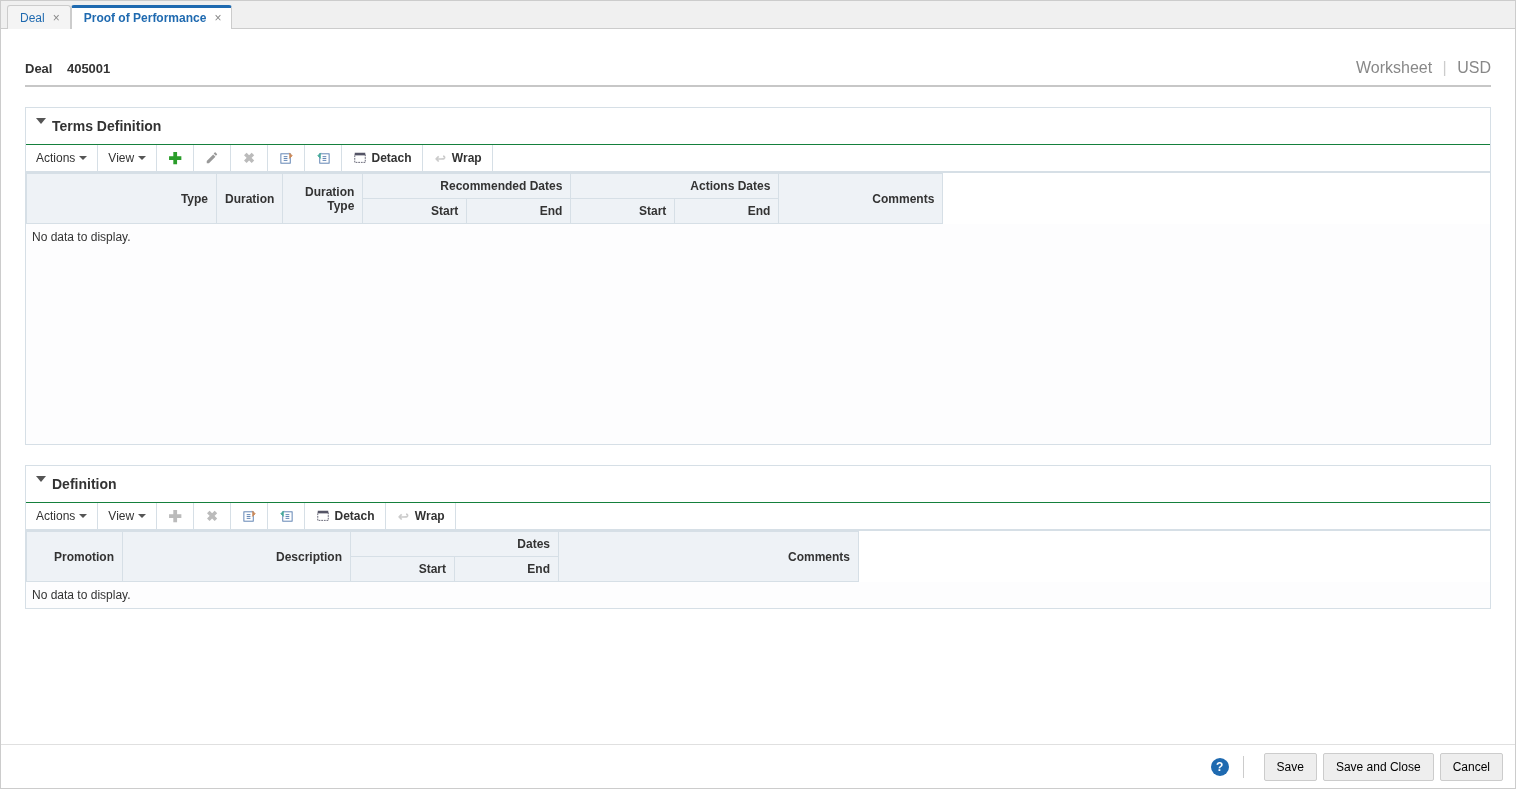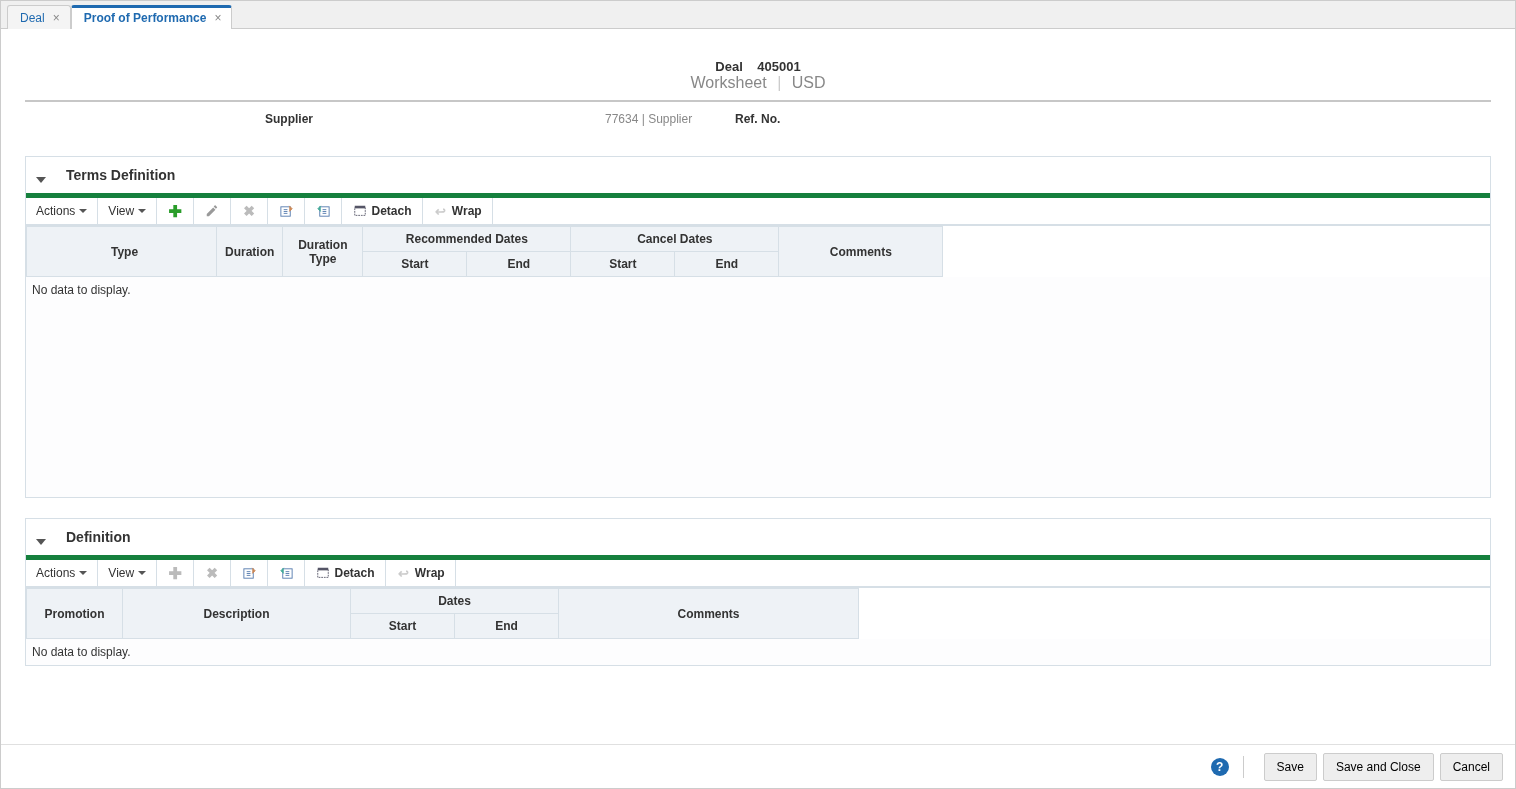--- a/index.html
+++ b/index.html
@@ -59,21 +59,20 @@
     padding: 30px 24px 10px 24px;
   }
 
   
   .header-row {
     display: flex;
     justify-content: space-between;
     align-items: center;
     padding-bottom: 8px;
     border-bottom: 2px solid #c7c7c7;
-    flex-direction: column;
   }
   .header-left { font-size: 13px; }
   .header-left b { font-weight: bold; }
   .header-right { font-size: 16px; color: #888; }
   .header-right a { color: #888; text-decoration: none; }
   .header-right .sep { color: #ccc; margin: 0 6px; }
 
   
   .supplier-row {
     display: flex;
@@ -86,42 +85,41 @@
   .supplier-row .col2 { width: 130px; text-align: left; }
   .supplier-row .col3 { width: 100px; }
 
   
   .panel {
     border: 1px solid #d6dfe6;
     margin-top: 20px;
   }
   .panel-header {
     display: flex;
-    align-items: flex-end;
+    align-items: flex-start;
     padding: 10px 10px;
-    gap: 14px;
   }
   .panel-header .disclosure {
     width: 0; height: 0;
     border-left: 5px solid transparent;
     border-right: 5px solid transparent;
     border-top: 6px solid #666;
     transform: rotate(0deg);
     margin-right: 6px;
   }
   .panel-header .disclosure.open {
     border-top: 6px solid #555;
   }
   .panel-title { font-size: 14px; font-weight: bold; color: #333; }
 
   
   .toolbar {
     display: flex;
     align-items: stretch;
-    border-top: 5px solid #15803d;
+    border-top: 1px solid #15803d;
     border-bottom: 1px solid #d6dfe6;
     background: #fff;
   }
   .toolbar-item {
     display: flex;
     align-items: center;
     padding: 5px 10px;
     border-right: 1px solid #d6dfe6;
     font-size: 12px;
     color: #333;
@@ -155,21 +153,21 @@
 
   
   .table-wrap { border-top: 1px solid #d6dfe6; }
   table { border-collapse: collapse; }
   th {
     background: #eef2f6;
     font-weight: bold;
     font-size: 12px;
     padding: 5px 8px;
     border: 1px solid #d6dfe6;
-    text-align: center;
+    text-align: right;
   }
   th.center { }
   .table-body-area {
     min-height: 220px;
     padding: 6px 6px;
     font-size: 12px;
     color: #333;
     background: #fdfdfe;
   }
   .table-body-area.short { min-height: 20px; }
@@ -232,31 +230,20 @@
         &nbsp;&nbsp;
         <b>405001</b>
       </div>
       <div class="header-right">
         <a href="#">Worksheet</a>
         <span class="sep">|</span>
         <span>USD</span>
       </div>
     </div>
 
-    <div class="supplier-row">
-      <div class="col1">
-        <span class="lbl">Supplier</span>
-      </div>
-      <div class="col2">
-        <span class="val-muted">77634 | Supplier</span>
-      </div>
-      <div class="col3">
-        <span class="lbl">Ref. No.</span>
-      </div>
-    </div>
 
     <div class="panel">
       <div class="panel-header">
         <span class="disclosure open"></span>
         <span class="panel-title">Terms Definition</span>
       </div>
 
       <div class="toolbar">
         <div class="toolbar-item">
           <span>Actions</span>
@@ -313,21 +300,21 @@
       </div>
 
       <div class="table-wrap">
         <table>
           <tbody>
               <tr>
             <th rowspan="2" style="width:190px;padding-left:14px;">Type</th>
             <th rowspan="2" style="width:60px;">Duration</th>
             <th rowspan="2" style="width:80px;">Duration Type</th>
             <th colspan="2" class="center" style="width:208px;">Recommended Dates</th>
-            <th colspan="2" class="center" style="width:208px;">Cancel Dates</th>
+            <th colspan="2" class="center" style="width:208px;">Actions Dates</th>
             <th rowspan="2" style="width:164px;">Comments</th>
           </tr>
           <tr>
             <th class="center" style="width:104px;">Start</th>
             <th class="center" style="width:104px;">End</th>
             <th class="center" style="width:104px;">Start</th>
             <th class="center" style="width:104px;">End</th>
           </tr>
         </tbody>
           </table>

